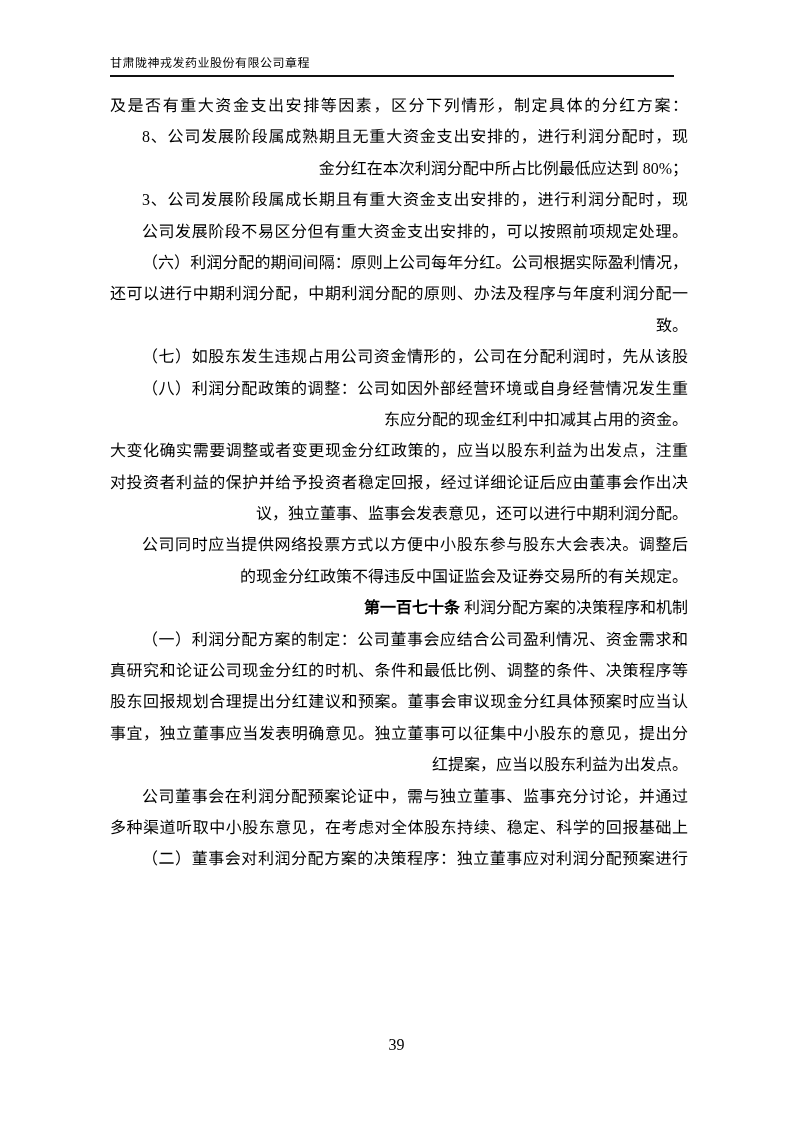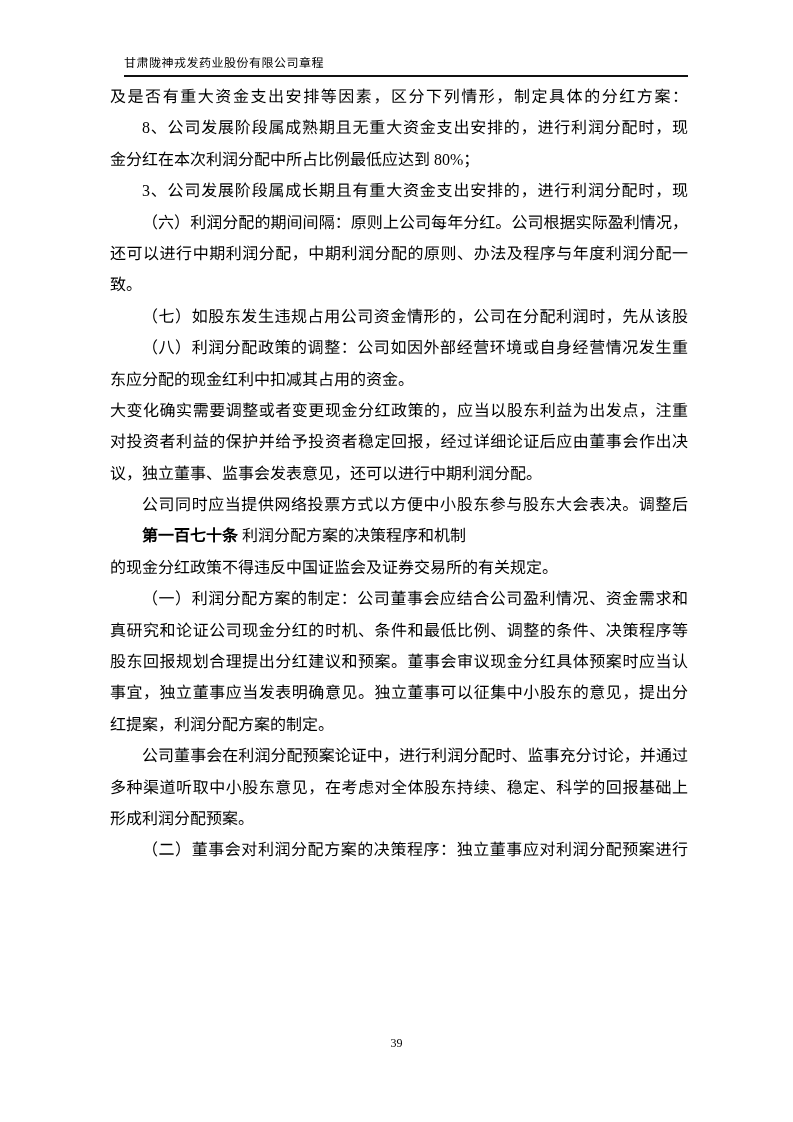--- a/index.html
+++ b/index.html
@@ -11,96 +11,96 @@
     position: relative;
     width: 793px;
     height: 1122px;
     background: #ffffff;
     color: #000000;
     font-family: "Liberation Serif", serif;
     overflow: hidden;
   }
   .header {
     position: absolute;
-    left: 124px;
+    left: 110px;
     top: 53px;
     width: 564px;
     font-size: 12px;
     letter-spacing: 0.5px;
     border-bottom: 2px solid #111111;
     padding-bottom: 4px;
     white-space: nowrap;
   }
   .doc-body {
     position: absolute;
     left: 110px;
-    top: 81px;
+    top: 90px;
     width: 578px;
     font-size: 16px;
     line-height: 31.4px;
   }
   .line {
     height: 31.4px;
     overflow: hidden;
-    text-align: left;
+    text-align: right;
     white-space: normal;
   }
   .line.fill {
     text-align: justify;
     text-align-last: justify;
   }
   .line.indent {
     text-indent: 2em;
   }
   .line .bold {
     font-weight: bold;
   }
   .footer {
     position: absolute;
     left: 0;
     top: 1036px;
     width: 793px;
     text-align: center;
-    font-size: 12px;
+    font-size: 16px;
   }
 </style>
 </head>
 <body>
 
 <div class="page">
 
   <div class="header">
     <span>甘肃陇神戎发药业股份有限公司章程</span>
   </div>
 
   <div class="doc-body">
       <div class="line fill"><span>及是否有重大资金支出安排等因素，区分下列情形，制定具体的分红方案：</span></div>
       <div class="line fill indent"><span>8、公司发展阶段属成熟期且无重大资金支出安排的，进行利润分配时，现</span></div>
       <div class="line"><span>金分红在本次利润分配中所占比例最低应达到 80%；</span></div>
       <div class="line fill indent"><span>3、公司发展阶段属成长期且有重大资金支出安排的，进行利润分配时，现</span></div>
+      <div class="line fill indent"><span>公司发展阶段不易区分但有重大资金支出安排的，可以按照前项规定处理。</span></div>
       <div class="line fill indent"><span>（六）利润分配的期间间隔：原则上公司每年分红。公司根据实际盈利情况，</span></div>
       <div class="line fill"><span>还可以进行中期利润分配，中期利润分配的原则、办法及程序与年度利润分配一</span></div>
       <div class="line"><span>致。</span></div>
       <div class="line fill indent"><span>（七）如股东发生违规占用公司资金情形的，公司在分配利润时，先从该股</span></div>
       <div class="line fill indent"><span>（八）利润分配政策的调整：公司如因外部经营环境或自身经营情况发生重</span></div>
       <div class="line"><span>东应分配的现金红利中扣减其占用的资金。</span></div>
       <div class="line fill"><span>大变化确实需要调整或者变更现金分红政策的，应当以股东利益为出发点，注重</span></div>
       <div class="line fill"><span>对投资者利益的保护并给予投资者稳定回报，经过详细论证后应由董事会作出决</span></div>
       <div class="line"><span>议，独立董事、监事会发表意见，还可以进行中期利润分配。</span></div>
       <div class="line fill indent"><span>公司同时应当提供网络投票方式以方便中小股东参与股东大会表决。调整后</span></div>
+      <div class="line"><span>的现金分红政策不得违反中国证监会及证券交易所的有关规定。</span></div>
       <div class="line indent"><span class="bold">第一百七十条</span><span> 利润分配方案的决策程序和机制</span></div>
-      <div class="line"><span>的现金分红政策不得违反中国证监会及证券交易所的有关规定。</span></div>
       <div class="line fill indent"><span>（一）利润分配方案的制定：公司董事会应结合公司盈利情况、资金需求和</span></div>
       <div class="line fill"><span>真研究和论证公司现金分红的时机、条件和最低比例、调整的条件、决策程序等</span></div>
       <div class="line fill"><span>股东回报规划合理提出分红建议和预案。董事会审议现金分红具体预案时应当认</span></div>
       <div class="line fill"><span>事宜，独立董事应当发表明确意见。独立董事可以征集中小股东的意见，提出分</span></div>
-      <div class="line"><span>红提案，利润分配方案的制定。</span></div>
-      <div class="line fill indent"><span>公司董事会在利润分配预案论证中，进行利润分配时、监事充分讨论，并通过</span></div>
+      <div class="line"><span>红提案，应当以股东利益为出发点。</span></div>
+      <div class="line fill indent"><span>公司董事会在利润分配预案论证中，需与独立董事、监事充分讨论，并通过</span></div>
       <div class="line fill"><span>多种渠道听取中小股东意见，在考虑对全体股东持续、稳定、科学的回报基础上</span></div>
-      <div class="line"><span>形成利润分配预案。</span></div>
       <div class="line fill indent"><span>（二）董事会对利润分配方案的决策程序：独立董事应对利润分配预案进行</span></div>
     </div>
 
   <div class="footer">
     <span>39</span>
   </div>
 
 </div>
 
 </body></html>

